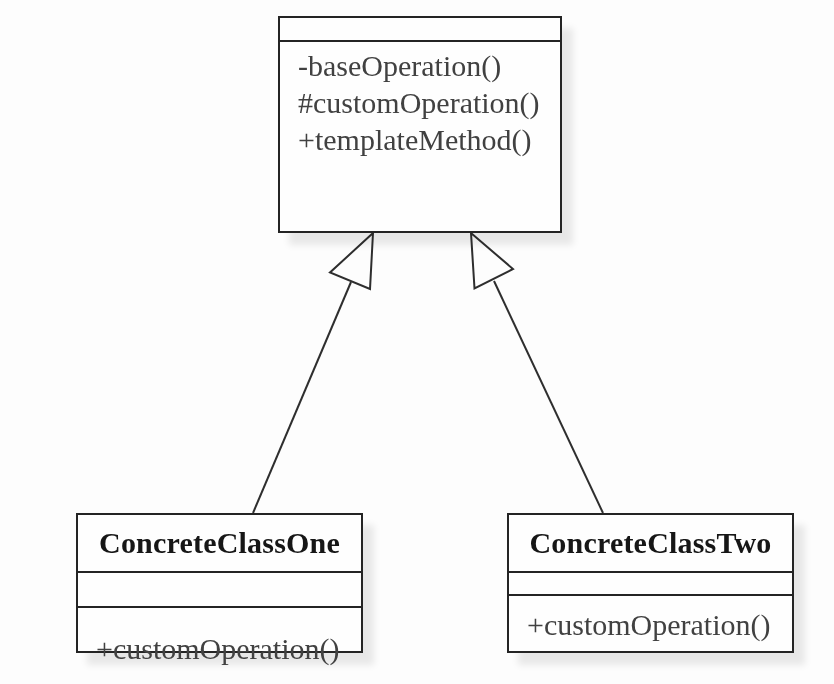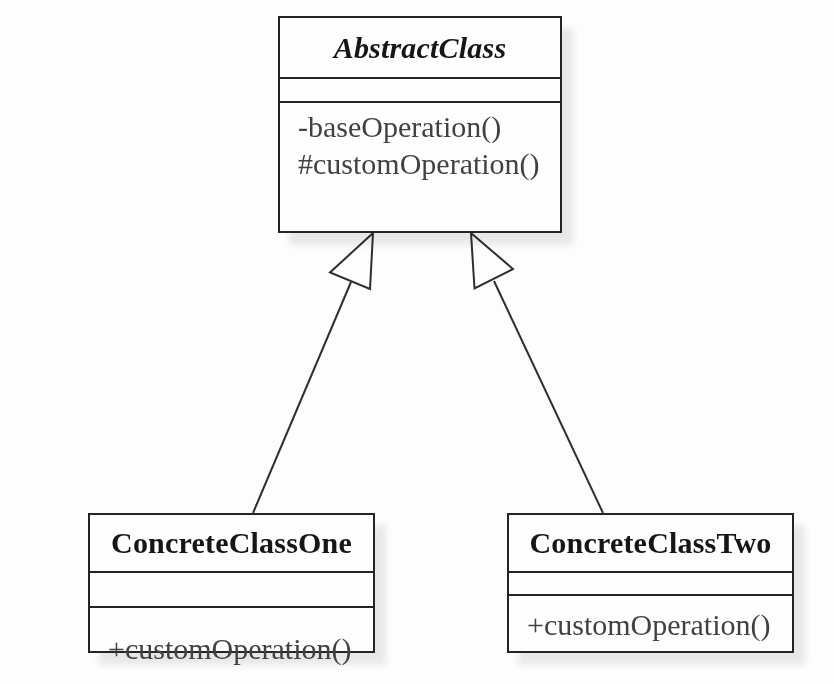--- a/index.html
+++ b/index.html
@@ -43,21 +43,21 @@
     box-shadow: 11px 12px 7px rgba(0,0,0,0.085);
     box-sizing: border-box;
   }
   .box-abstract {
     left: 278px;
     top: 16px;
     width: 284px;
     height: 217px;
   }
   .box-concrete-one {
-    left: 88px;
+    left: 76px;
     top: 513px;
     width: 287px;
     height: 140px;
     gap: 12px;
   }
   .box-concrete-two {
     left: 495px;
     top: 513px;
     width: 287px;
     height: 140px;
@@ -114,25 +114,25 @@
       <line x1="253" y1="513" x2="351" y2="282"></line>
       <polygon points="373,233 330,272.5 370,289"></polygon>
     </g>
     <g>
       <line x1="603" y1="513" x2="494" y2="281"></line>
       <polygon points="471,233 474.5,288.5 513,269"></polygon>
     </g>
   </svg>
 
   <div class="uml-class box-abstract">
-    <div class="uml-title">AbstractClass</div>
     <div class="uml-attrs"></div>
     <div class="uml-methods">
       <div class="method-line">-baseOperation()</div>
       <div class="method-line">#customOperation()</div>
+      <div class="method-line">+templateMethod()</div>
     </div>
   </div>
 
   <div class="uml-class box-concrete-one">
     <div class="uml-title">ConcreteClassOne</div>
     <div class="uml-attrs"></div>
     <div class="uml-methods">
       <div class="method-line">+customOperation()</div>
     </div>
   </div>

